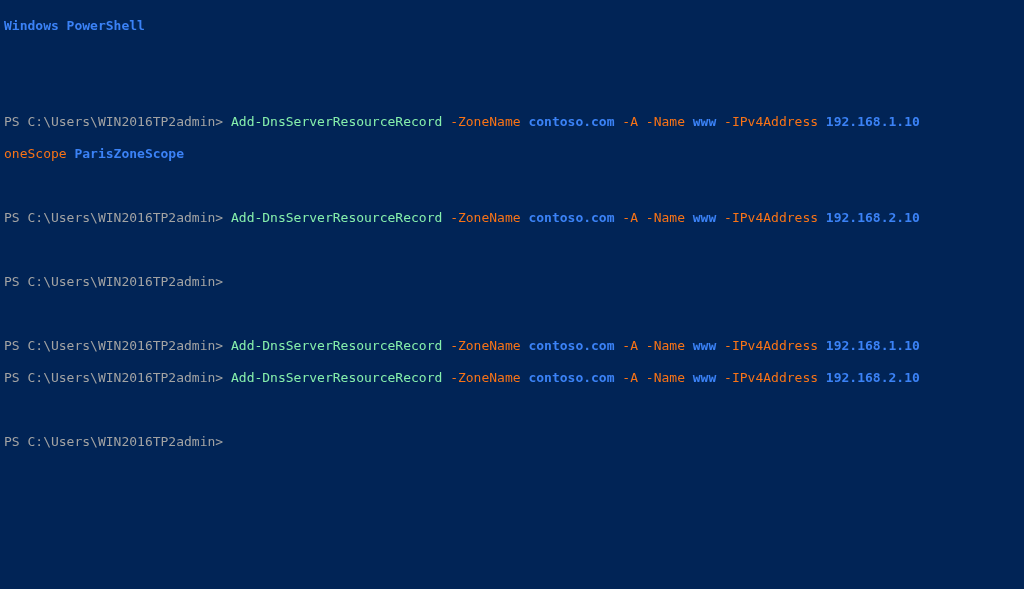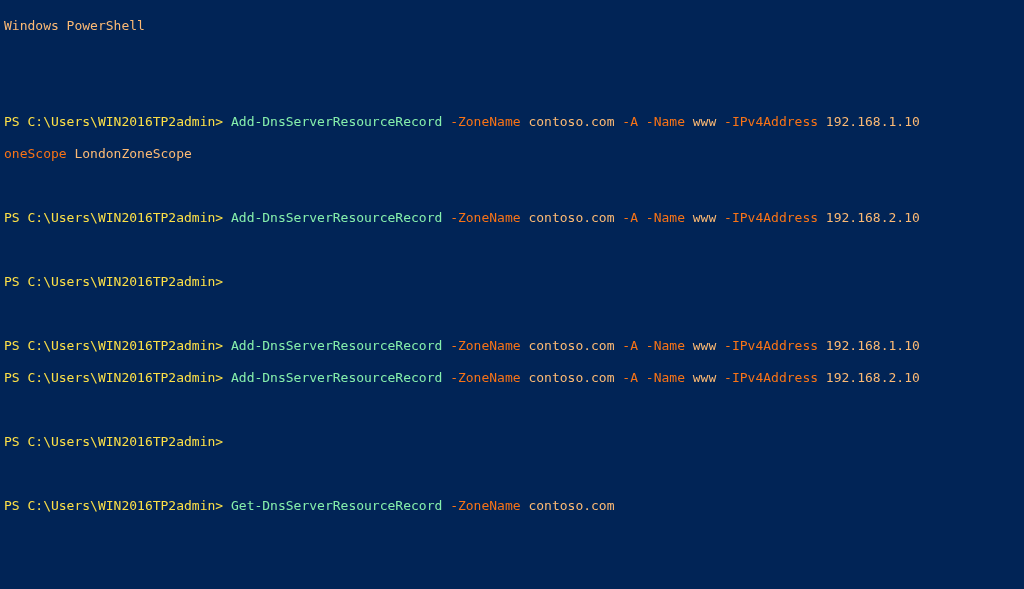--- a/index.html
+++ b/index.html
@@ -11,52 +11,51 @@
     background: #012456;
     font-family: Consolas, 'Lucida Console', monospace;
     font-size: 13px;
     line-height: 16px;
     color: #e5e5e5;
   }
   .term {
     padding: 2px 4px;
     white-space: pre;
   }
-  .white   { color: #fdba74; }
+  .white   { color: #3b82f6; font-weight: bold; }
   .gray    { color: #f97316; }
   .yellow  { color: #86efac; }
-  .prompt  { color: #fde047; }
+  .prompt  { color: #a3a3a3; }
   .row span { display: inline; }
 </style>
 </head>
 <body>
 
 <div class="term">
 <div class="row"><span class="white">Windows PowerShell</span></div>
 <div class="row">&nbsp;</div>
 
 
 <div class="row"><span class="prompt">PS C:\Users\WIN2016TP2admin&gt;</span> <span class="yellow">Add-DnsServerResourceRecord</span> <span class="gray">-ZoneName</span> <span class="white">contoso.com</span> <span class="gray">-A</span> <span class="gray">-Name</span> <span class="white">www</span> <span class="gray">-IPv4Address</span> <span class="white">192.168.1.10</span></div>
-<div class="row"><span class="gray">oneScope</span> <span class="white">LondonZoneScope</span></div>
+<div class="row"><span class="gray">oneScope</span> <span class="white">ParisZoneScope</span></div>
 
 
 <div class="row"><span class="prompt">PS C:\Users\WIN2016TP2admin&gt;</span> <span class="yellow">Add-DnsServerResourceRecord</span> <span class="gray">-ZoneName</span> <span class="white">contoso.com</span> <span class="gray">-A</span> <span class="gray">-Name</span> <span class="white">www</span> <span class="gray">-IPv4Address</span> <span class="white">192.168.2.10</span></div>
 
 
 <div class="row"><span class="prompt">PS C:\Users\WIN2016TP2admin&gt;</span></div>
 
 
 <div class="row"><span class="prompt">PS C:\Users\WIN2016TP2admin&gt;</span> <span class="yellow">Add-DnsServerResourceRecord</span> <span class="gray">-ZoneName</span> <span class="white">contoso.com</span> <span class="gray">-A</span> <span class="gray">-Name</span> <span class="white">www</span> <span class="gray">-IPv4Address</span> <span class="white">192.168.1.10</span></div>
 <div class="row"><span class="prompt">PS C:\Users\WIN2016TP2admin&gt;</span> <span class="yellow">Add-DnsServerResourceRecord</span> <span class="gray">-ZoneName</span> <span class="white">contoso.com</span> <span class="gray">-A</span> <span class="gray">-Name</span> <span class="white">www</span> <span class="gray">-IPv4Address</span> <span class="white">192.168.2.10</span></div>
 
 
 <div class="row"><span class="prompt">PS C:\Users\WIN2016TP2admin&gt;</span></div>
 
 
-<div class="row"><span class="prompt">PS C:\Users\WIN2016TP2admin&gt;</span> <span class="yellow">Get-DnsServerResourceRecord</span> <span class="gray">-ZoneName</span> <span class="white">contoso.com</span></div>
 
 
 
 
 
 
 
 
 
 

